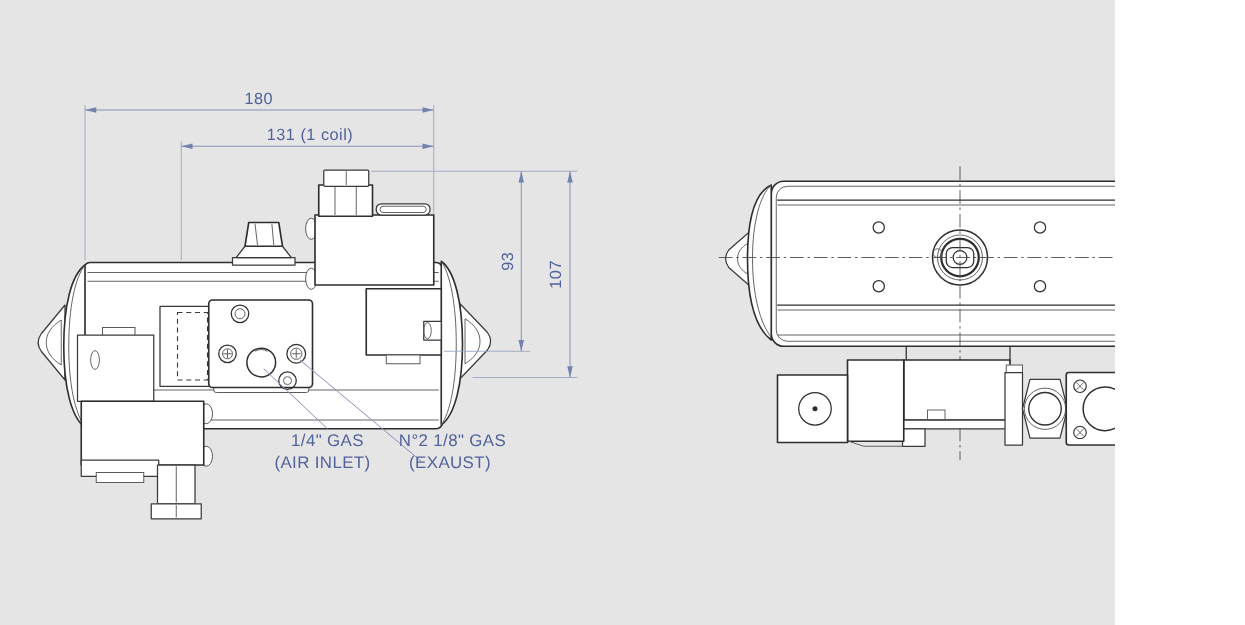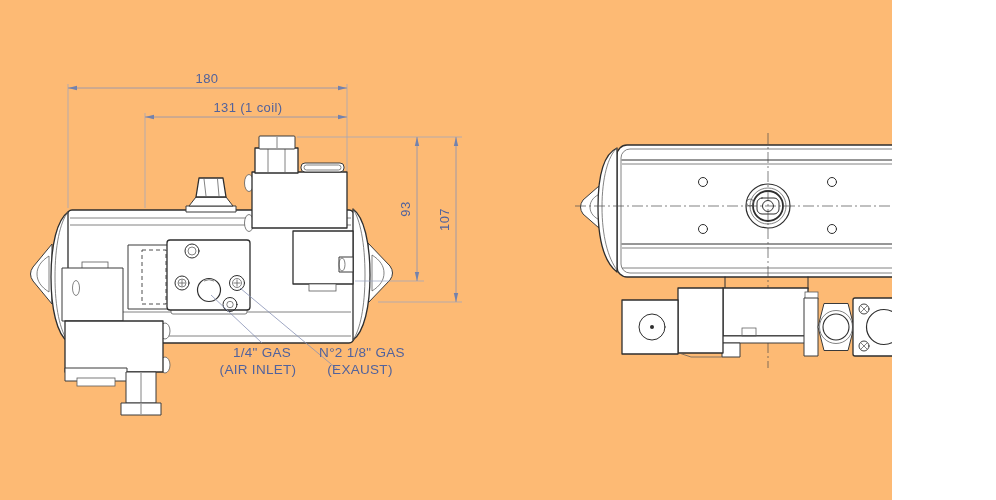--- a/index.html
+++ b/index.html
@@ -1,19 +1,19 @@
 <!DOCTYPE html>
 <html><head>
 <meta charset="utf-8">
 <style>
   html,body{margin:0;padding:0;background:#ffffff;}
   .canvas{
     position:relative;
     width:892px;height:500px;
-    background:#fdba74;
+    background:#e5e5e5;
     font-family:"Liberation Sans", sans-serif;
     overflow:hidden;
   }
   svg{display:block;}
   
   .ln    {stroke:#2e2e2e;stroke-width:1.3;fill:none;stroke-linejoin:round;stroke-linecap:round;}
   .lnf   {stroke:#2e2e2e;stroke-width:1.3;fill:#ffffff;stroke-linejoin:round;}
   .lnf2  {stroke:#3a3a3a;stroke-width:1;fill:#ffffff;stroke-linejoin:round;}
   .thin  {stroke:#5a5a5a;stroke-width:.75;fill:none;}
   .thinf {stroke:#5a5a5a;stroke-width:.8;fill:#ffffff;}

